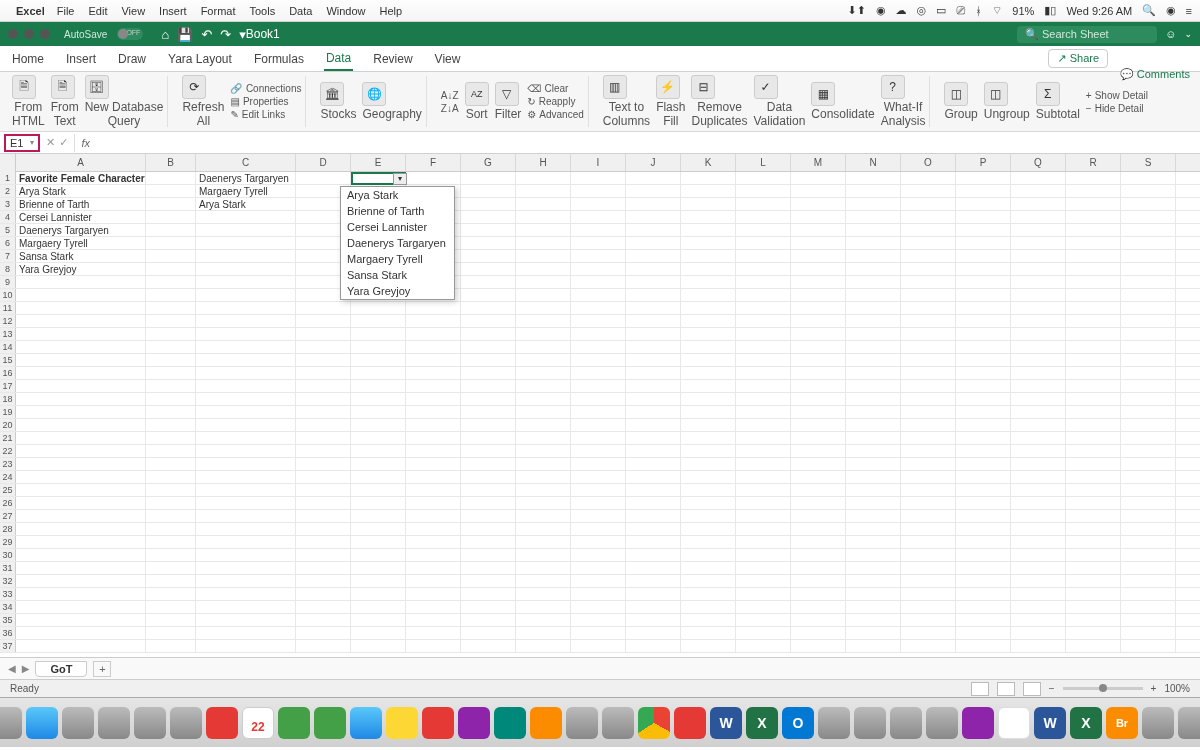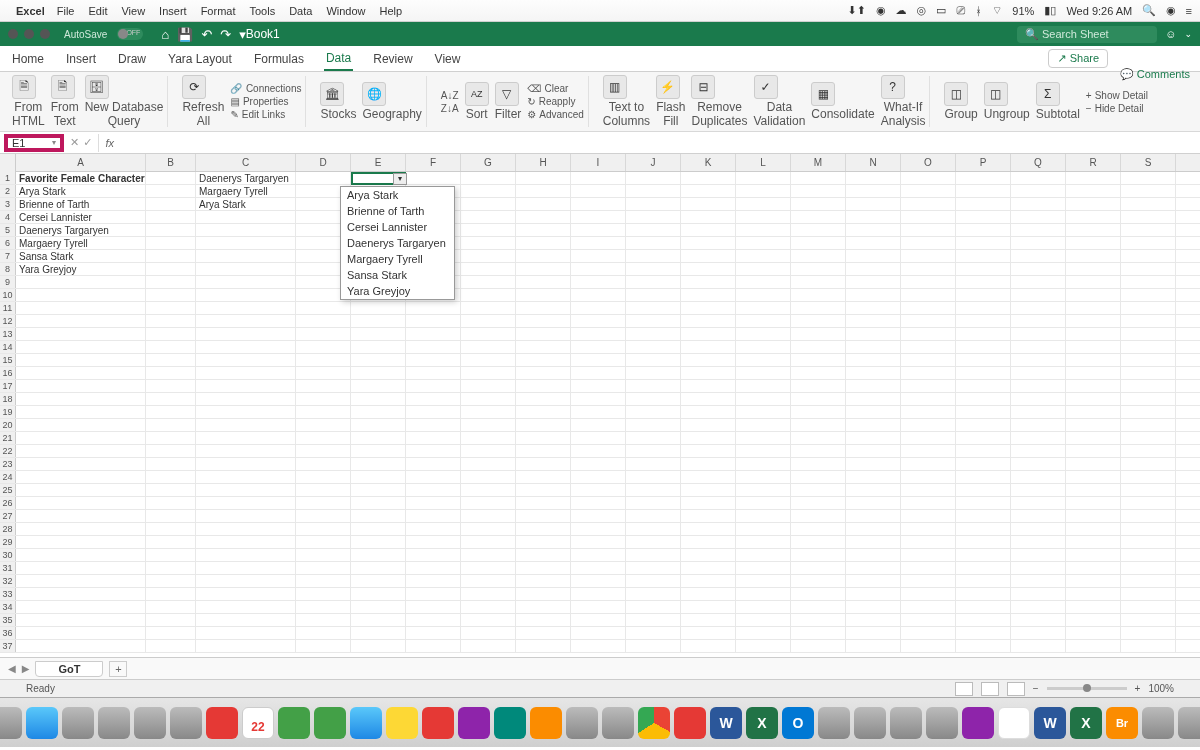--- a/index.html
+++ b/index.html
@@ -28,44 +28,44 @@
 .comments{font-size:11px;color:#1a7a4c;margin-top:32px;}
 .ribbon{height:60px;background:#f6f6f6;border-bottom:1px solid #d8d8d8;display:flex;align-items:center;padding:4px 8px;gap:10px;}
 .rgroup{display:flex;flex-direction:column;align-items:center;justify-content:center;height:100%;padding:0 4px;border-right:1px solid #e0e0e0;}
 .rgroup:last-child{border-right:none;}
 .rrow{display:flex;gap:6px;align-items:center;}
 .ricon{width:24px;height:24px;background:#e8e8e8;border:1px solid #ccc;border-radius:3px;display:flex;align-items:center;justify-content:center;font-size:12px;}
 .rlabel{font-size:12px;color:#555;text-align:center;margin-top:2px;line-height:1.1;}
 .rsmall{font-size:10px;color:#555;display:flex;align-items:center;gap:3px;}
 .rcol{display:flex;flex-direction:column;gap:2px;justify-content:center;}
 .namebox-row{height:22px;display:flex;align-items:center;border-bottom:1px solid #d0d0d0;background:#fff;}
-.namebox{width:60px;border:4px solid #be185d;height:18px;margin-left:4px;padding:0 4px;font-size:11px;display:flex;align-items:center;justify-content:space-between;}
+.namebox{width:36px;border:2px solid #be185d;height:18px;margin-left:4px;padding:0 4px;font-size:11px;display:flex;align-items:center;justify-content:space-between;}
 .fxicons{display:flex;gap:4px;margin:0 6px;color:#999;}
 .fxbar{flex:1;height:18px;border-left:1px solid #ddd;padding:0 6px;display:flex;align-items:center;}
 .fxsym{font-style:italic;color:#666;margin-right:6px;}
 .grid-area{position:relative;height:503px;overflow:hidden;background:#fff;}
 .colheads{display:flex;position:absolute;top:0;left:0;right:0;height:18px;background:#f0f0f0;border-bottom:1px solid #ccc;}
 .corner{width:16px;height:18px;border-right:1px solid #ccc;background:#f0f0f0;flex-shrink:0;}
 .ch{border-right:1px solid #d8d8d8;text-align:center;font-size:10px;color:#555;line-height:18px;flex-shrink:0;}
 .ch.wA{width:130px;} .ch.wB{width:50px;} .ch.wC{width:100px;} .ch.def{width:55px;}
 .rows{position:absolute;top:18px;left:0;right:0;}
 .row{display:flex;height:13px;border-bottom:1px solid #e8e8e8;}
 .rh{width:16px;background:#f0f0f0;border-right:1px solid #ccc;text-align:center;font-size:9px;color:#555;line-height:13px;flex-shrink:0;}
 .cell{border-right:1px solid #e8e8e8;padding:0 3px;font-size:10px;line-height:13px;overflow:hidden;white-space:nowrap;flex-shrink:0;}
 .cell.wA{width:130px;} .cell.wB{width:50px;} .cell.wC{width:100px;} .cell.def{width:55px;}
 .cell.bold{font-weight:600;}
 .selcell{position:absolute;border:2px solid #1a7a4c;background:#fff;pointer-events:none;}
 .ddarrow{position:absolute;width:14px;height:12px;background:#eee;border:1px solid #999;font-size:8px;text-align:center;line-height:10px;}
 .dropdown{position:absolute;background:#fff;border:1px solid #999;box-shadow:2px 2px 6px rgba(0,0,0,0.2);z-index:10;font-size:11px;min-width:115px;}
 .dropdown div{padding:2px 6px;white-space:nowrap;}
 .sheettabs{height:22px;border-top:1px solid #ccc;display:flex;align-items:center;background:#f9f9f9;padding:0 8px;gap:6px;}
 .sheettabs .nav{color:#888;font-size:10px;}
-.stab{background:#fff;border:1px solid #ccc;border-radius:0 0 4px 4px;padding:1px 22px;font-size:11px;font-weight:600;}
+.stab{background:#fff;border:1px solid #ccc;border-radius:0 0 4px 4px;padding:1px 14px;font-size:11px;font-weight:600;}
 .addtab{width:18px;height:16px;border:1px solid #ccc;text-align:center;line-height:14px;color:#666;}
-.statusbar{height:18px;background:#f0f0f0;border-top:1px solid #ccc;display:flex;align-items:center;padding:0 26px;font-size:10px;color:#555;justify-content:space-between;}
+.statusbar{height:18px;background:#f0f0f0;border-top:1px solid #ccc;display:flex;align-items:center;padding:0 10px;font-size:10px;color:#555;justify-content:space-between;}
 .sbright{display:flex;align-items:center;gap:8px;}
 .viewbtn{width:18px;height:14px;border:1px solid #bbb;background:#fff;}
 .zoomslider{width:80px;height:3px;background:#ccc;position:relative;}
 .zoomslider::after{content:"";position:absolute;width:8px;height:8px;background:#888;border-radius:50%;top:-3px;left:36px;}
 .dock{height:50px;background:linear-gradient(#e6e6e6,#cfcfcf);display:flex;align-items:center;justify-content:center;gap:4px;padding:0 8px;border-top:1px solid #aaa;}
 .dockicon{width:32px;height:32px;border-radius:6px;background:#888;flex-shrink:0;} .di-safari{background:linear-gradient(#5ac8fa,#1e88e5);} .di-chrome{background:conic-gradient(#ea4335 0 33%,#fbbc05 33% 66%,#34a853 66% 100%);}
 .di-word{background:#2b579a;color:#fff;text-align:center;line-height:32px;font-weight:bold;font-size:14px;}
 .di-excel{background:#217346;color:#fff;text-align:center;line-height:32px;font-weight:bold;font-size:14px;} .di-outlook{background:#0078d4;color:#fff;text-align:center;line-height:32px;font-weight:bold;font-size:14px;}
 .di-slack{background:#fff;border:1px solid #ddd;} .di-generic{background:linear-gradient(#bbb,#888);}
 .di-red{background:#e53935;} .di-orange{background:#fb8c00;} .di-green{background:#43a047;}

